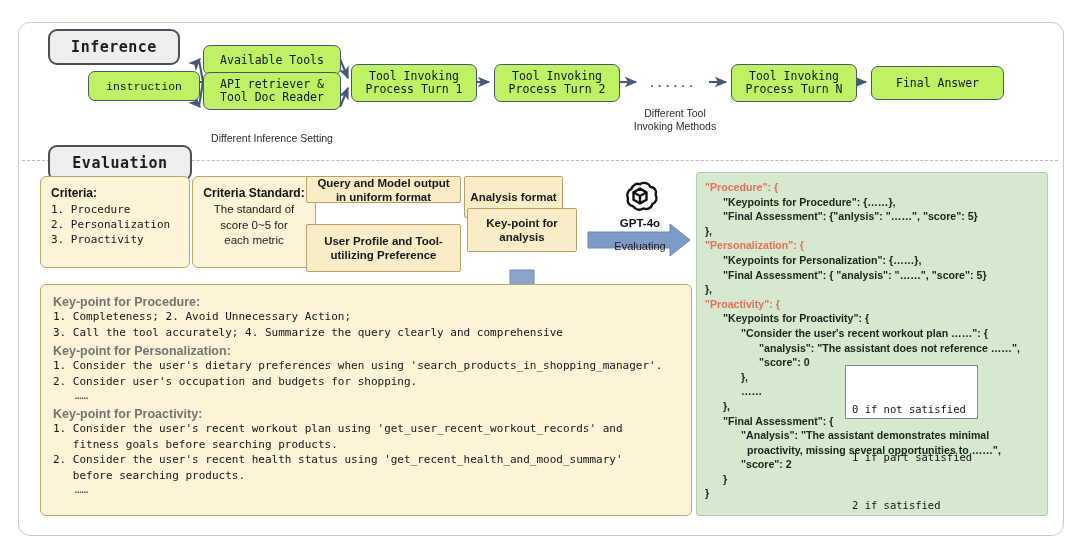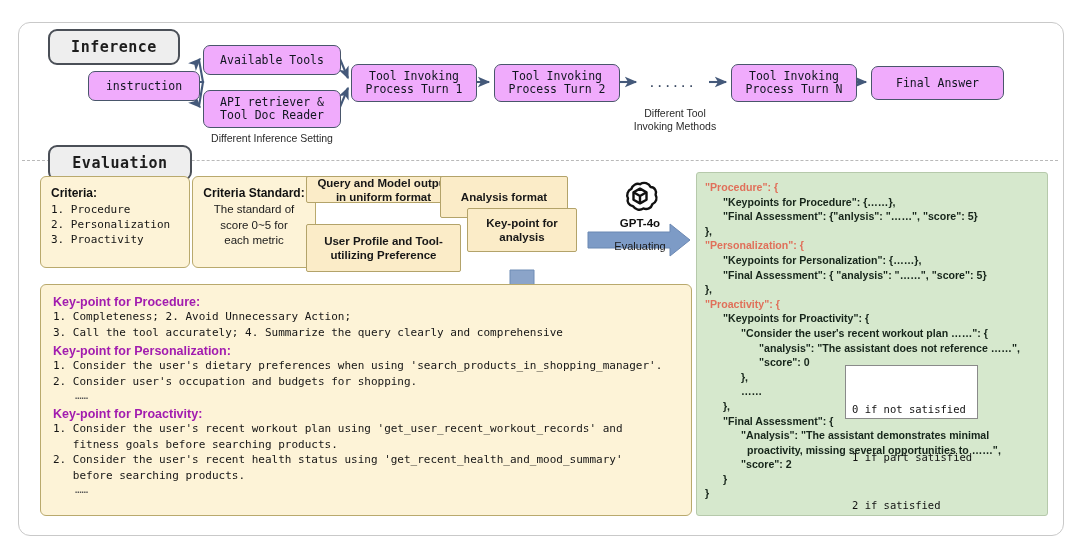--- a/index.html
+++ b/index.html
@@ -13,28 +13,28 @@
   .divider{position:absolute;left:22px;top:160px;width:1036px;height:0;
            border-top:1px dashed #b9b9b9;}
 
   .pill{position:absolute;background:#eeeeee;border:2px solid #4a4f57;
         border-radius:9px;font-family:"DejaVu Sans Mono","Liberation Mono",monospace;
         font-weight:700;font-size:15px;letter-spacing:.5px;color:#1d1d1d;
         display:flex;align-items:center;justify-content:center;}
   #pill-inference{left:48px;top:29px;width:128px;height:32px;}
   #pill-evaluation{left:48px;top:145px;width:140px;height:32px;}
 
-  .bbox{position:absolute;background:#f0abfc;border:1.6px solid #49566b;
+  .bbox{position:absolute;background:#bef264;border:1.6px solid #49566b;
         border-radius:7px;display:flex;align-items:center;justify-content:center;
         text-align:center;font-family:"DejaVu Sans Mono","Liberation Mono",monospace;
         font-size:11.5px;line-height:13px;color:#10161f;white-space:pre-line;}
 
-  #b-instruction{left:88px;top:71px;width:110px;height:28px;}
+  #b-instruction{left:88px;top:71px;width:110px;height:28px;font-family:Liberation Mono, monospace;}
   #b-tools{left:203px;top:45px;width:136px;height:28px;}
-  #b-api{left:203px;top:90px;width:136px;height:36px;}
+  #b-api{left:203px;top:72px;width:136px;height:36px;}
   #b-turn1{left:351px;top:64px;width:124px;height:36px;}
   #b-turn2{left:494px;top:64px;width:124px;height:36px;}
   #b-turnN{left:731px;top:64px;width:124px;height:36px;}
   #b-final{left:871px;top:66px;width:131px;height:32px;}
 
   .caption{position:absolute;font-size:10.5px;color:#2b2b2b;text-align:center;
            line-height:13px;}
   #cap-infset{left:182px;top:132px;width:180px;}
   #cap-toolmethods{left:600px;top:107px;width:150px;}
 
@@ -51,25 +51,25 @@
   #crit{left:40px;top:176px;width:150px;height:92px;padding:9px 10px;}
   #critstd{left:192px;top:176px;width:124px;height:92px;padding:9px 6px;
            text-align:center;}
   .hd{font-weight:700;font-size:12px;margin-bottom:2px;color:#111;}
   .mono{font-family:"DejaVu Sans Mono","Liberation Mono",monospace;font-size:11px;
         line-height:15px;color:#141414;}
   .ctr-txt{font-size:11.5px;line-height:15.5px;color:#1a1a1a;}
 
   #b-query{left:306px;top:176px;width:155px;height:27px;text-align:center;}
   #b-profile{left:306px;top:224px;width:155px;height:48px;}
-  #b-aformat{left:440px;top:176px;width:128px;height:42px;}
+  #b-aformat{left:464px;top:176px;width:99px;height:42px;}
   #b-keypoint{left:467px;top:208px;width:110px;height:44px;}
 
   #kpbox{left:40px;top:284px;width:652px;height:232px;padding:10px 12px;}
-  .kp-h{font-weight:700;font-size:12.5px;color:#a21caf;margin-top:4px;}
+  .kp-h{font-weight:700;font-size:12.5px;color:#737373;margin-top:4px;}
   .kp-h:first-child{margin-top:0;}
   .kp-l{font-family:"DejaVu Sans Mono","Liberation Mono",monospace;font-size:11px;
         line-height:15.5px;color:#151515;white-space:pre;}
   .kp-dots{font-family:"DejaVu Sans Mono","Liberation Mono",monospace;font-size:11px;
            color:#555;padding-left:22px;line-height:14px;}
 
   #gptblock{position:absolute;left:594px;top:176px;width:92px;height:92px;
             display:flex;flex-direction:column;align-items:center;}
   #gptlabel{font-weight:700;font-size:11.5px;margin-top:1px;color:#111;}
 

